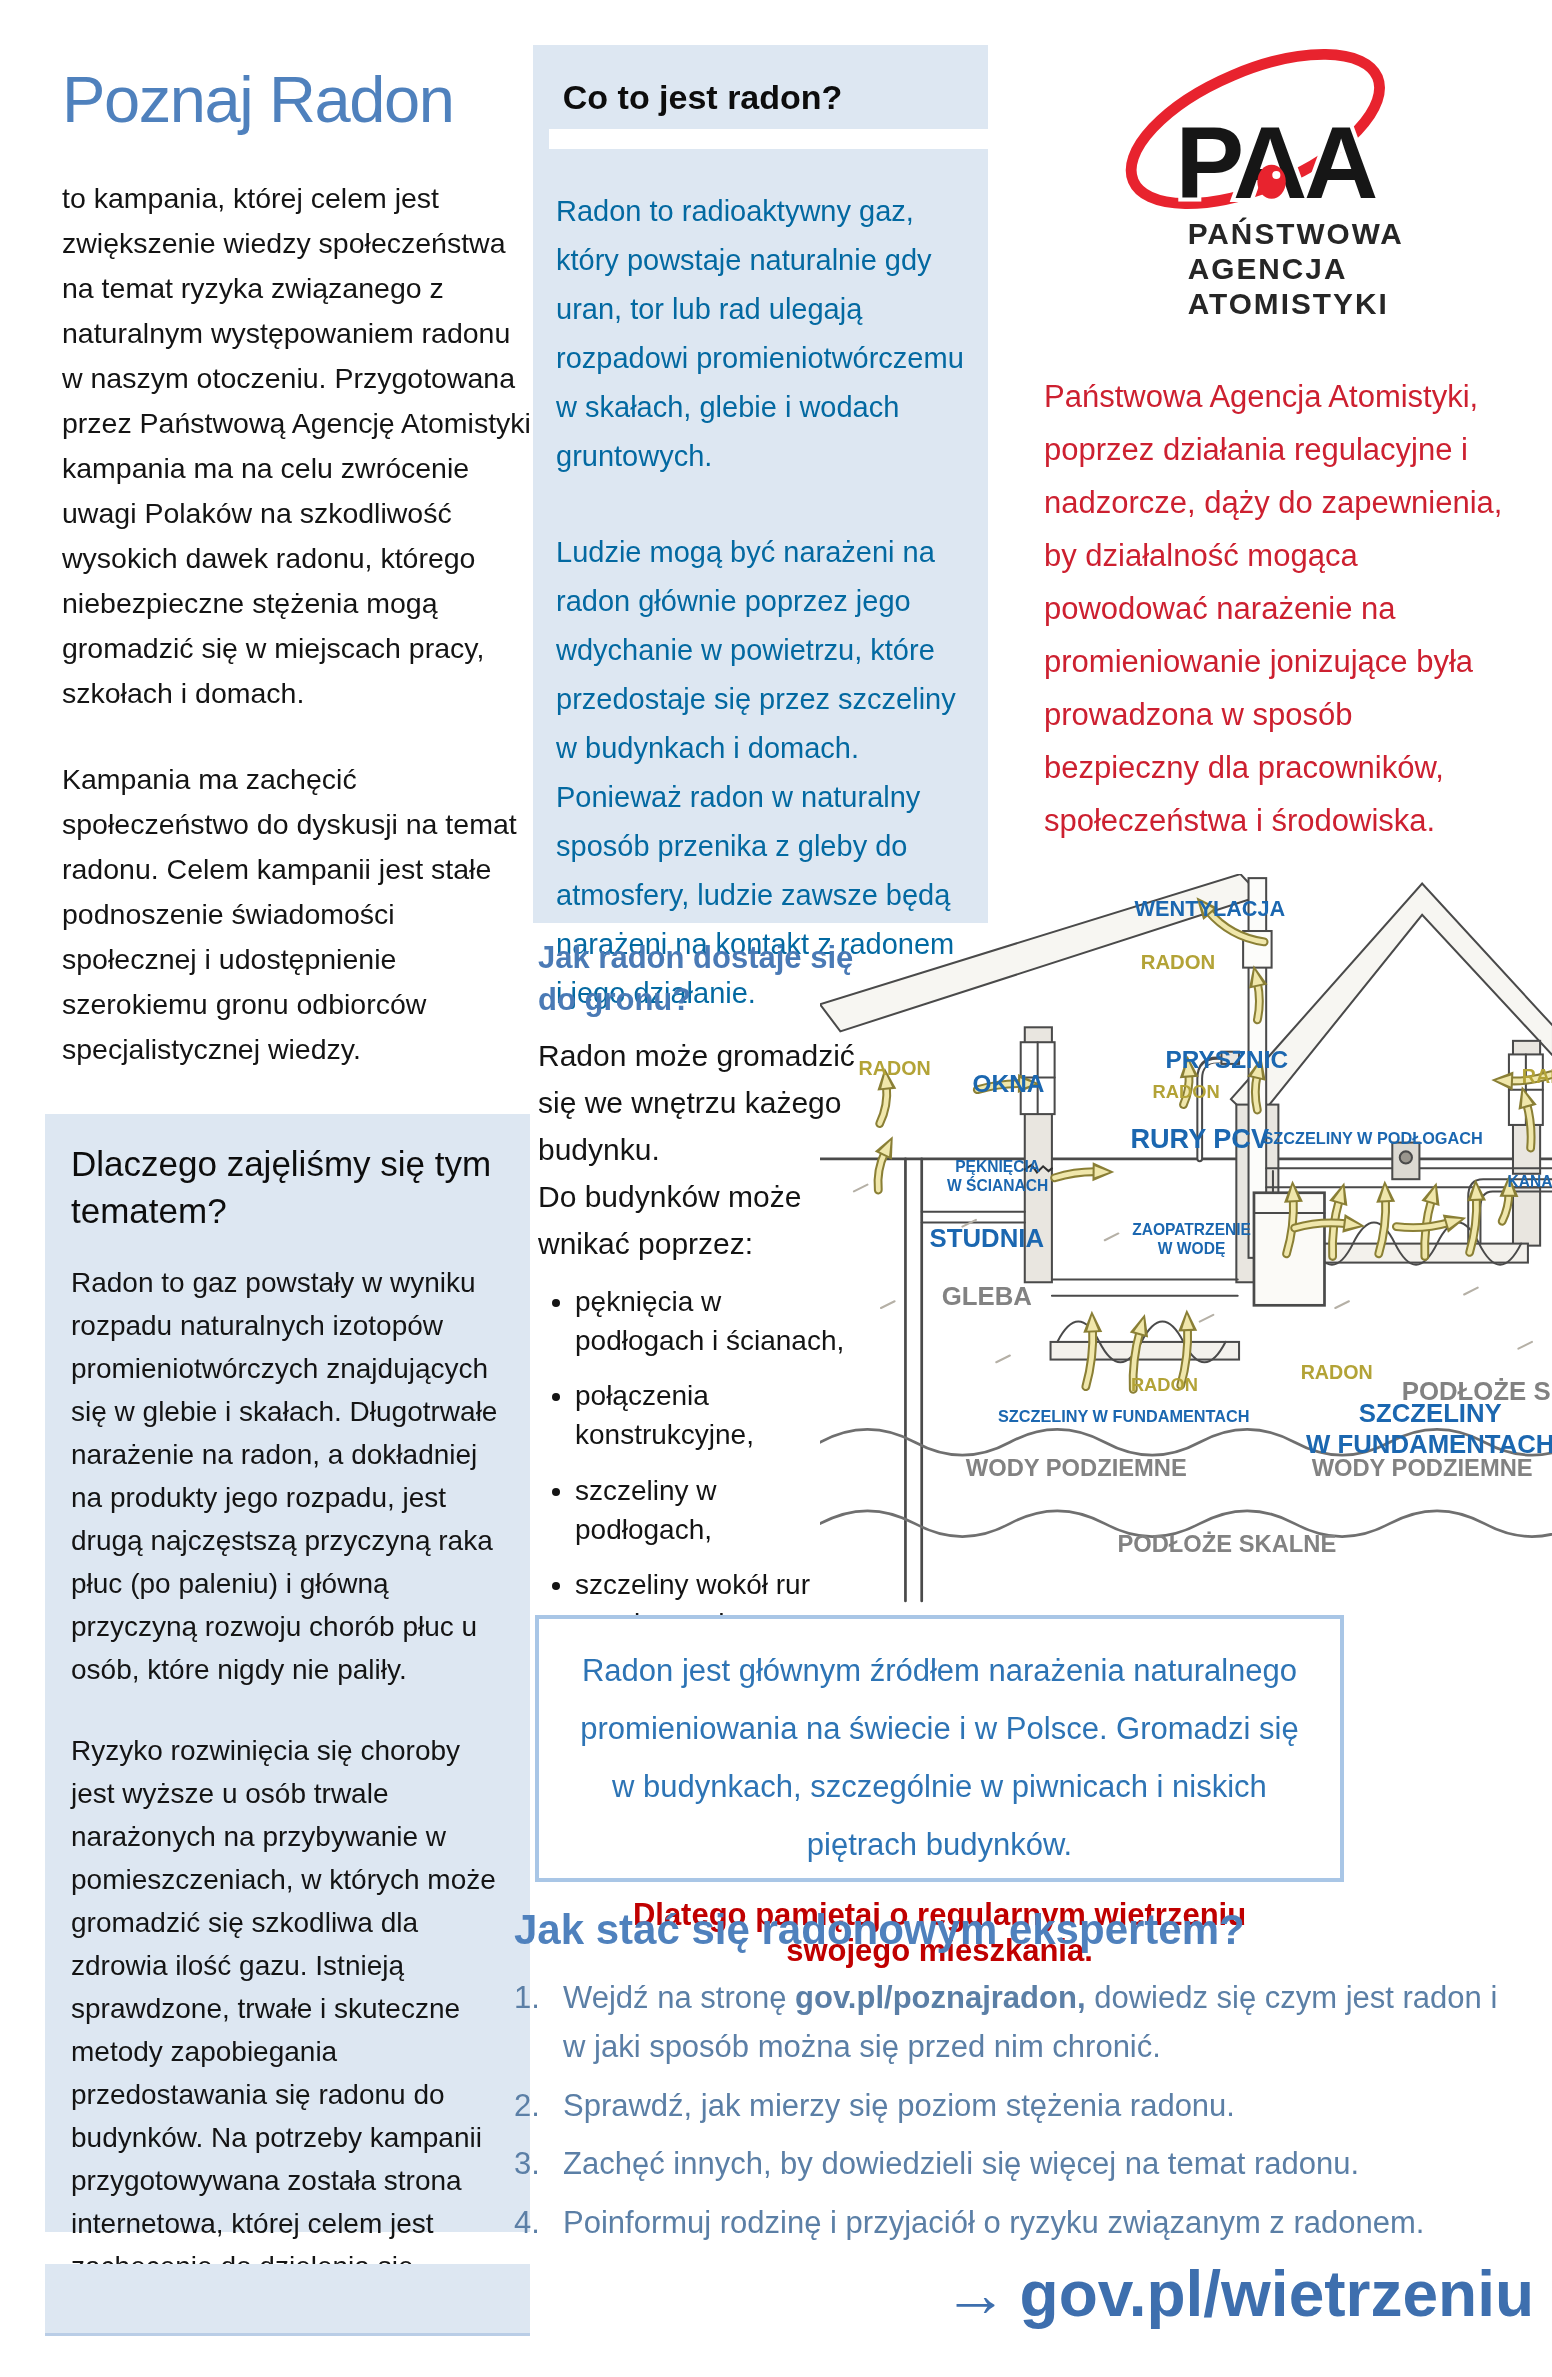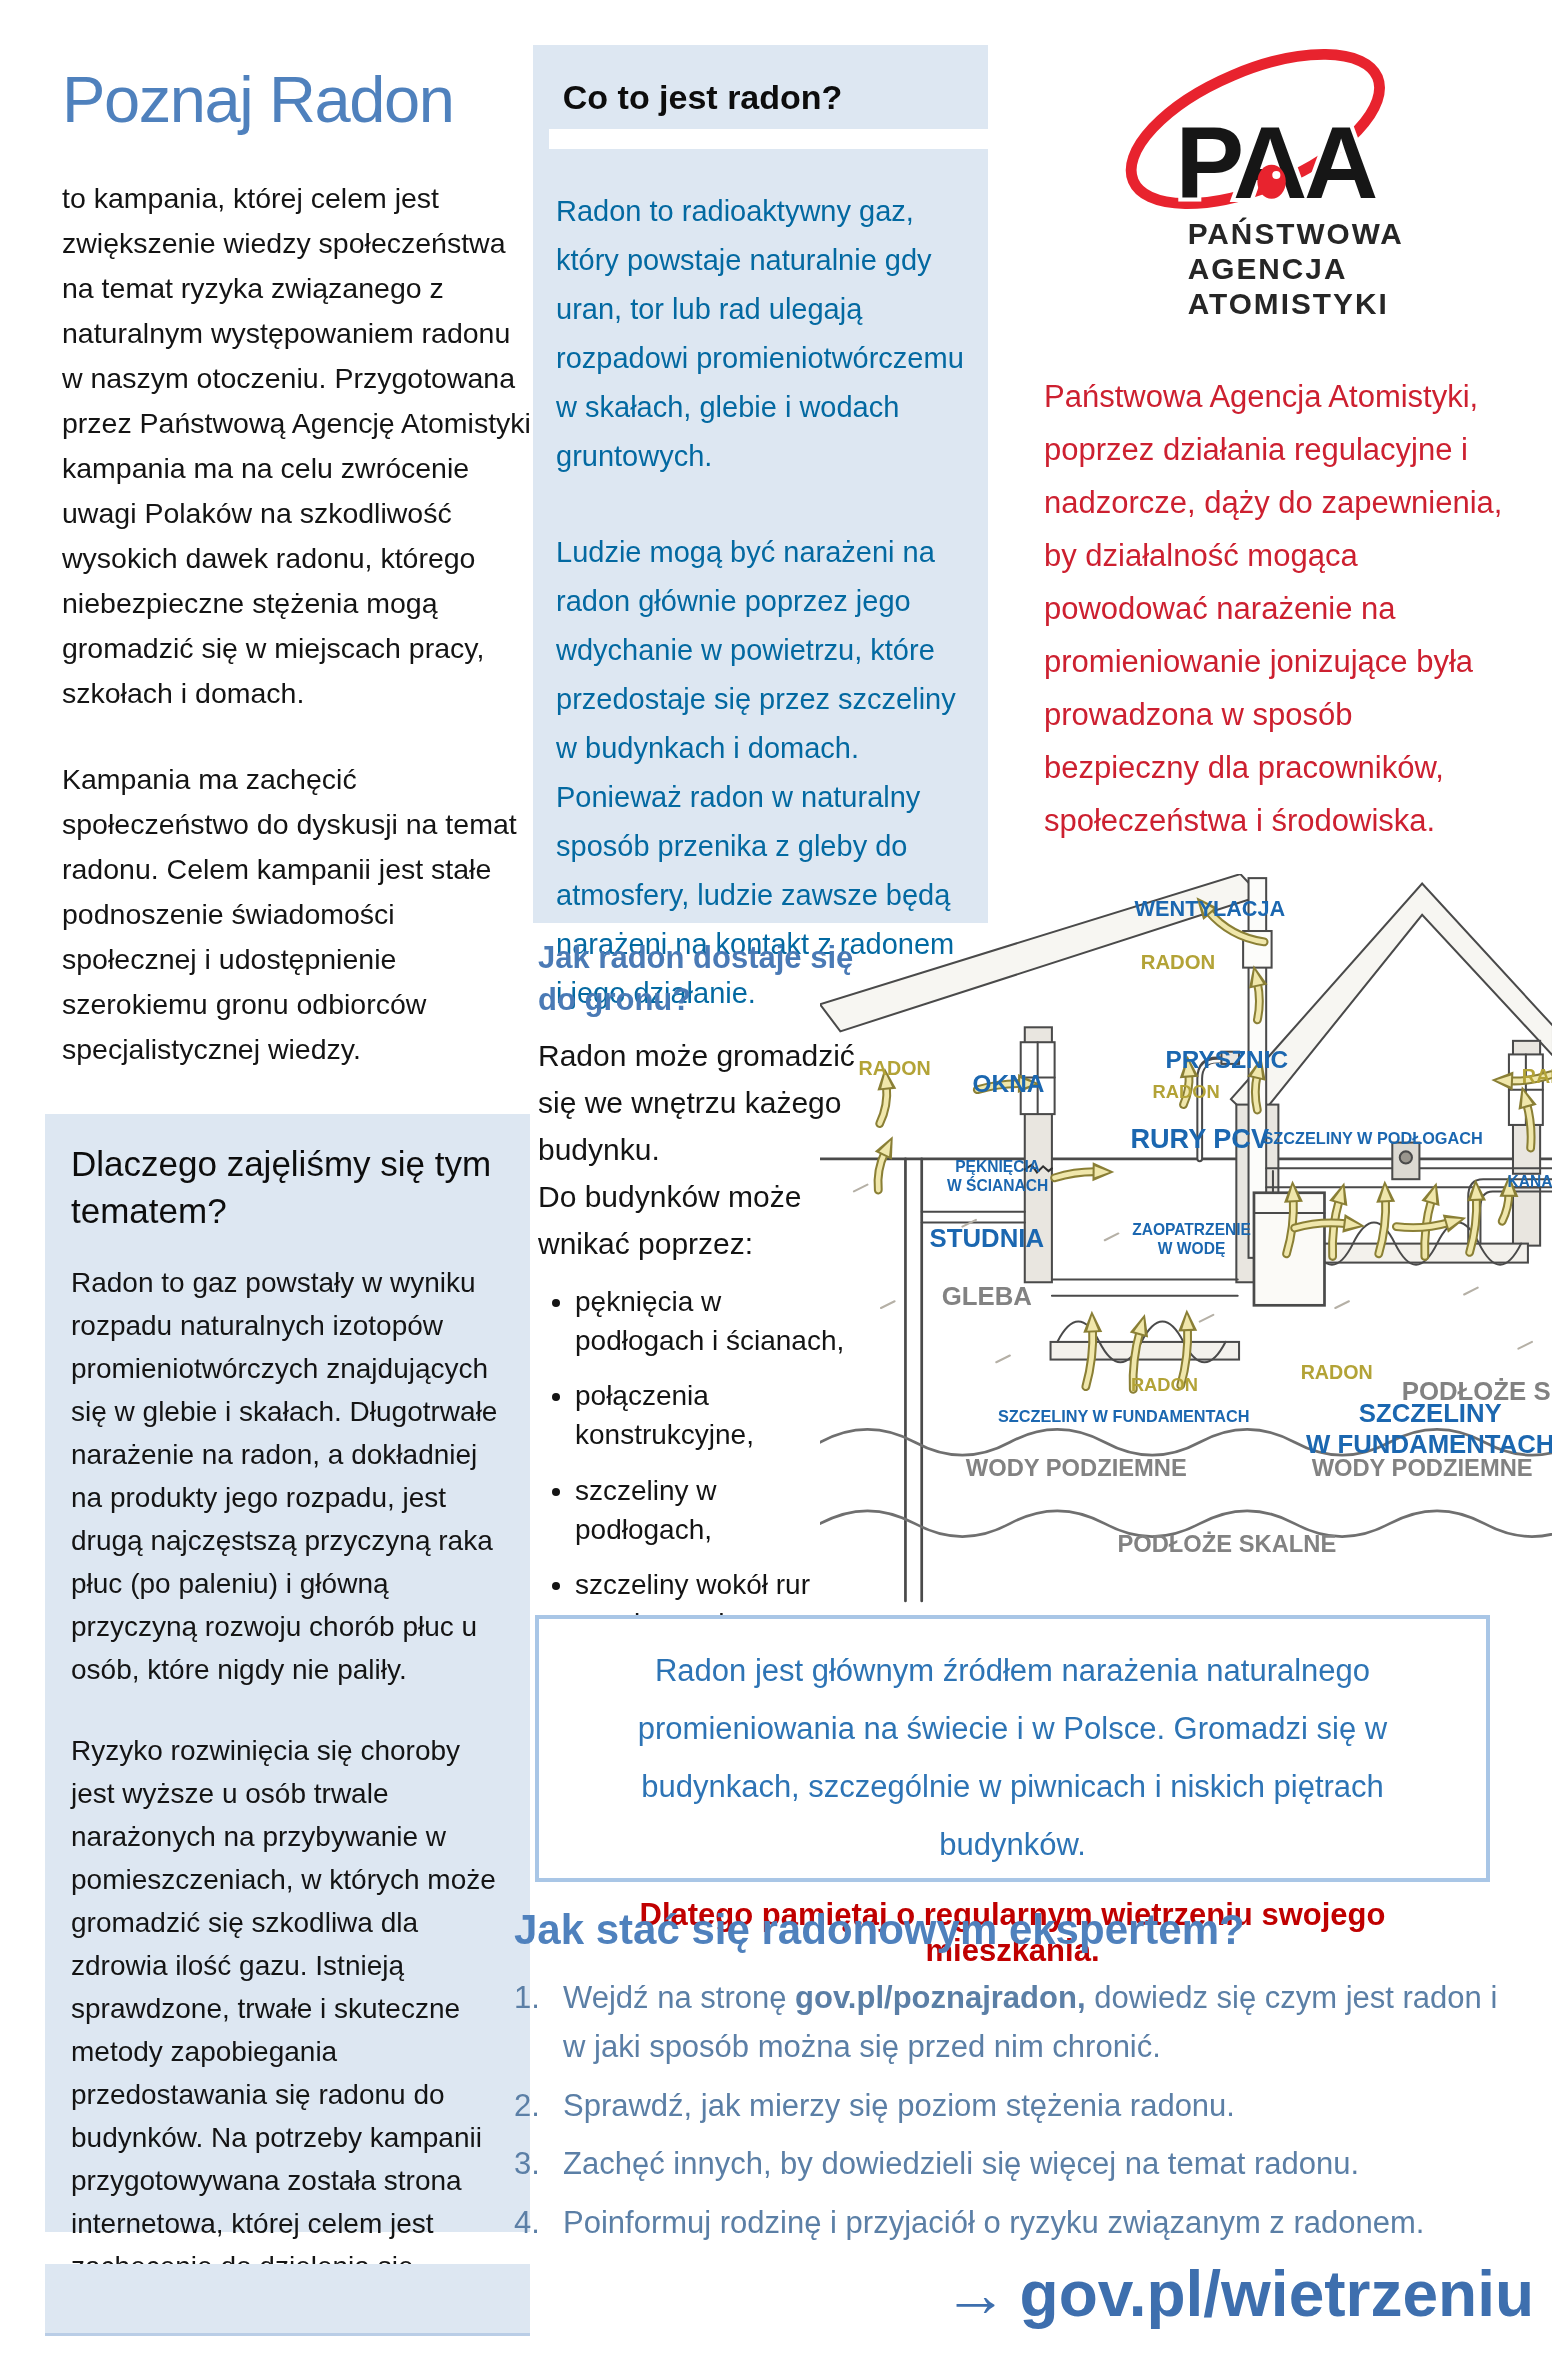--- a/index.html
+++ b/index.html
@@ -34,21 +34,21 @@
   .whybox{position:absolute;left:45px;top:1114px;width:485px;height:1118px;background:var(--box-blue);
           box-sizing:border-box;padding:26px 26px;}
   .whybox h2{font-size:35px;line-height:47px;font-weight:400;color:#0d0d0d;margin:0 0 27px 0;}
   .whybox p{font-size:28px;line-height:43px;margin:0 0 38px 0;color:#141414;}
   
   .diagram{position:absolute;left:820px;top:874px;width:733px;height:746px;}
   .diagram svg{width:100%;height:100%;}
   .diagram text{font-family:"Liberation Sans",sans-serif;font-weight:700;}
   .lb-blue{fill:var(--label-blue);} .lb-yellow{fill:var(--label-yellow);} .lb-gray{fill:var(--label-gray);}
   
-  .callout{position:absolute;left:535px;top:1615px;width:955px;height:267px;background:#fff;
+  .callout{position:absolute;left:535px;top:1615px;width:809px;height:267px;background:#fff;
            border:4.7px solid var(--callout-border);box-sizing:border-box;text-align:center;padding:23px 31px 0 31px;}
   .callout .blue{color:var(--callout-blue);font-size:31px;line-height:58px;margin:0;}
   .callout .redline{color:var(--dark-red);font-size:31px;font-weight:700;margin:23px 0 0 0;}
   
   .expert{position:absolute;left:514px;top:1906px;width:1003px;}
   .expert h2{font-size:42px;font-weight:700;color:var(--accent);margin:0 0 19px 0;}
   .expert ol{list-style:none;margin:0;padding:0;color:var(--list-blue);font-size:31px;line-height:49px;}
   .expert li{display:flex;margin-bottom:9.5px;}
   .expert .num{flex:none;width:49px;}
   .expert b{font-weight:700;}

